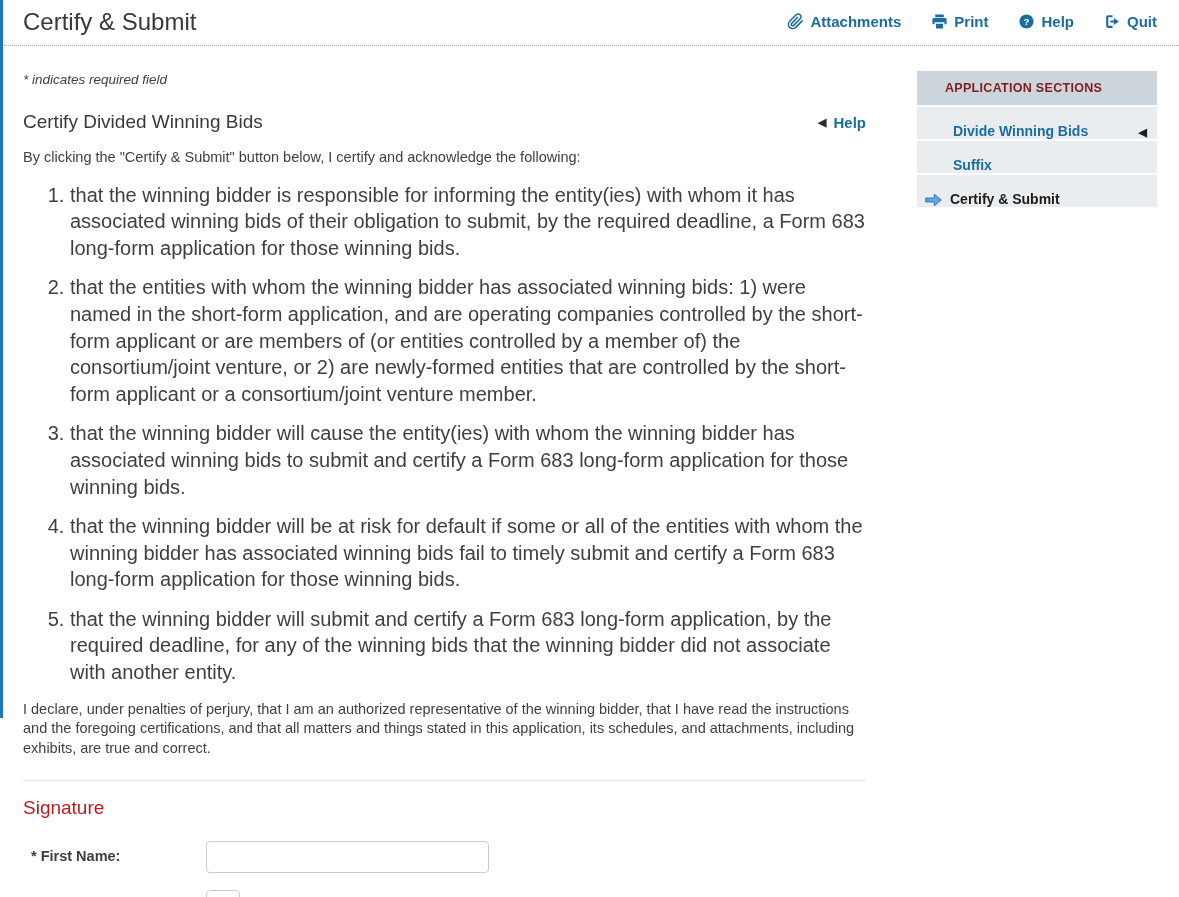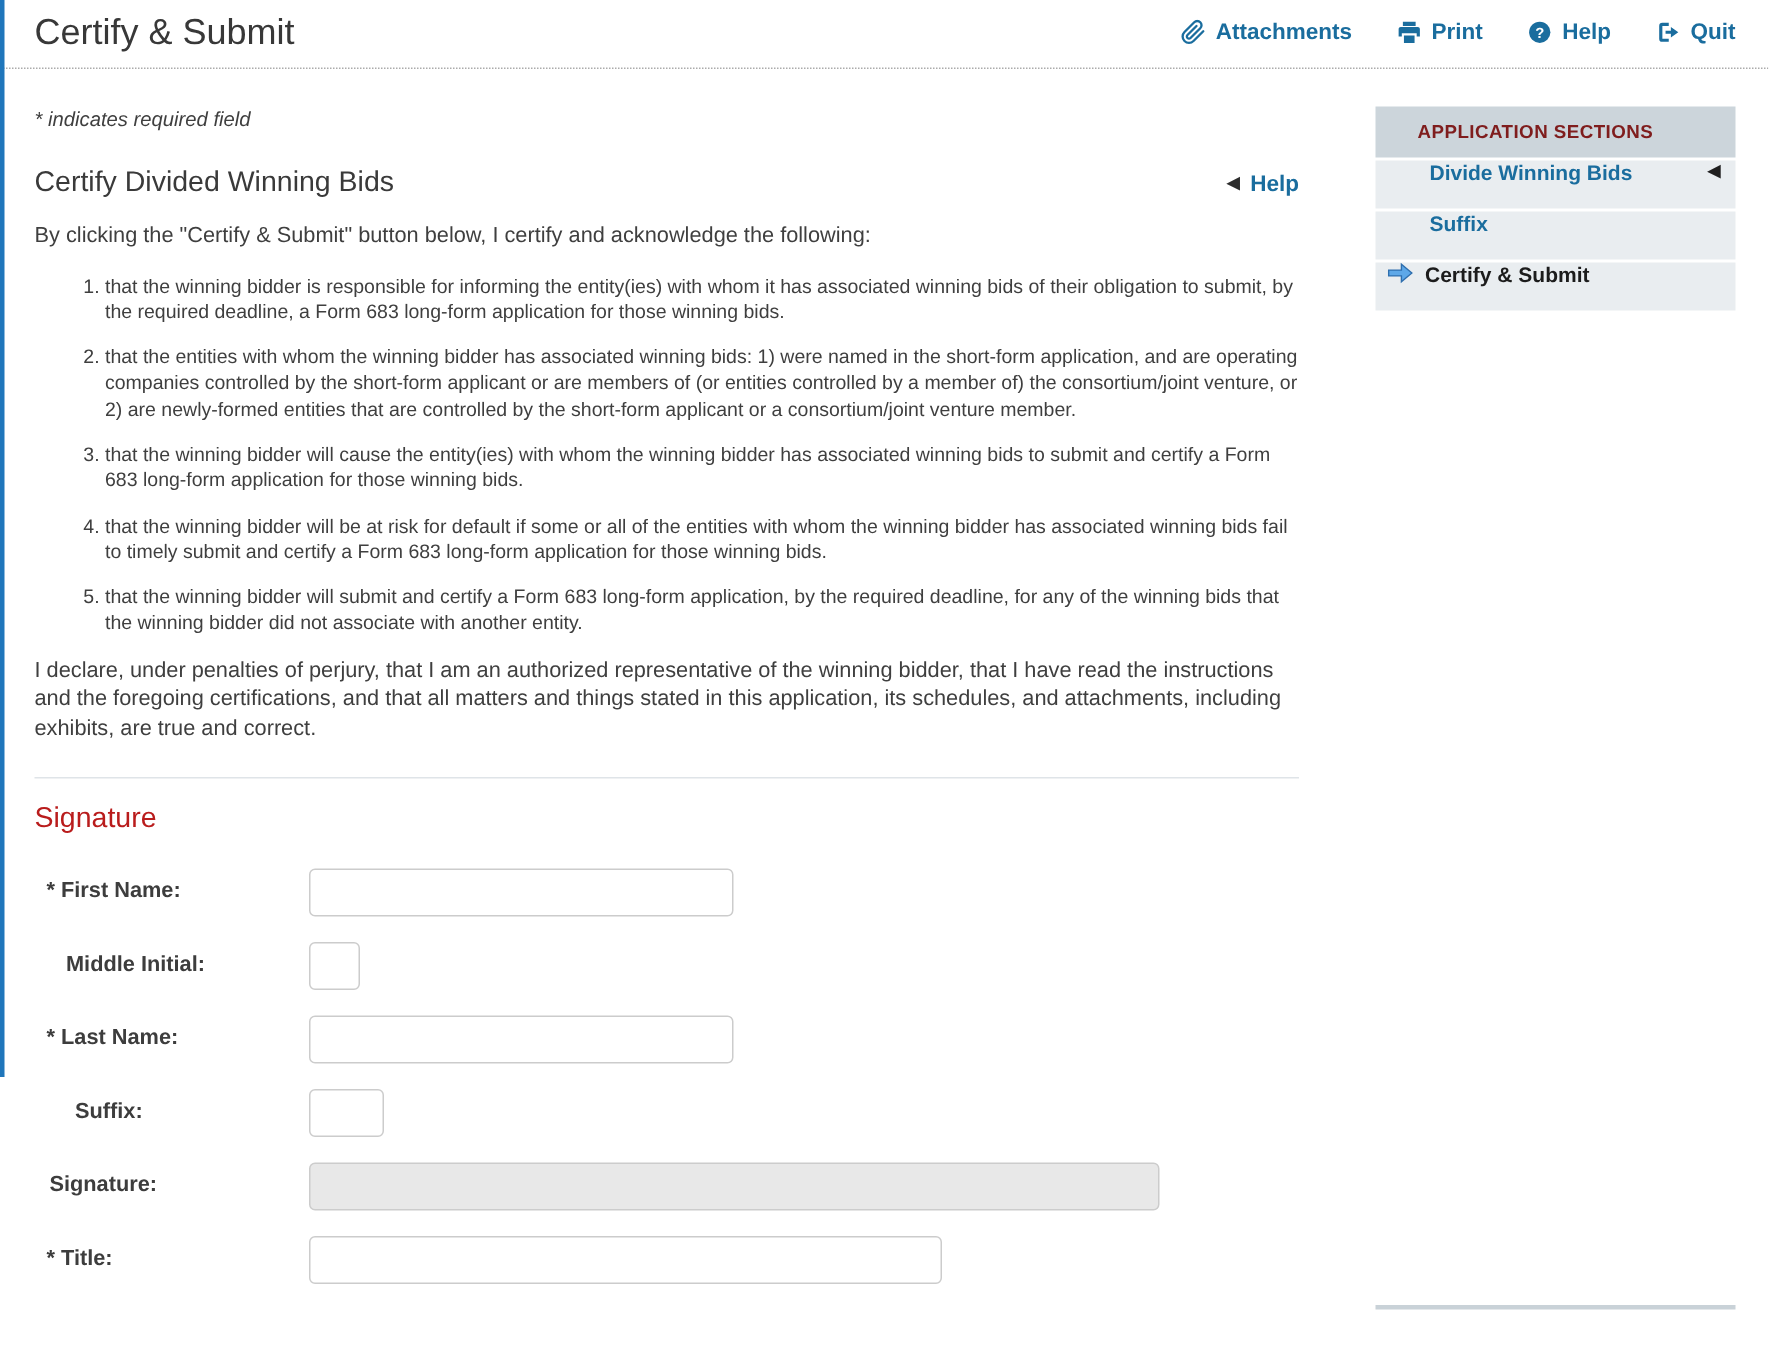--- a/index.html
+++ b/index.html
@@ -26,21 +26,21 @@
 
   .section-heading-row { margin-top: 24px; display: flex; justify-content: space-between;
                          align-items: center; width: 843px; }
   .section-heading { font-size: 19px; font-weight: 400; color: #3a3a3a; }
   .help-link { display: flex; align-items: center; gap: 7px; color: #1a6d9e; font-size: 15px;
                font-weight: 600; cursor: pointer; }
   .tri-left { color: #2d2d2d; font-size: 11px; line-height: 1; }
 
   .intro { margin-top: 15px; font-size: 14.5px; line-height: 1.35; width: 843px; }
   ol.cert-list { margin-top: 14px; padding-left: 47px; width: 843px; }
-  ol.cert-list li { font-size: 13px; line-height: 1.33; margin-bottom: 13px; }
+  ol.cert-list li { font-size: 20px; line-height: 1.33; margin-bottom: 13px; }
   ol.cert-list li:last-child { margin-bottom: 0; }
   .declaration { margin-top: 14px; font-size: 14.5px; line-height: 1.35; width: 843px; }
 
   .rule { border: none; border-top: 1px solid #dfe4e8; width: 843px; margin-top: 22px; }
 
   .sig-heading { margin-top: 16px; font-size: 19px; font-weight: 400; color: #b91c1c; }
 
   .form { margin-top: 22px; }
   .form-row { display: flex; align-items: flex-start; margin-bottom: 17px; gap: 20px; }
   .form-label { width: 163px; padding-left: 8px; padding-top: 7px; font-size: 14.5px;
@@ -55,21 +55,21 @@
   .w-suffix { width: 50px; padding: 0 6px; }
   .w-signature { width: 567px; background: #e8e8e8; }
   .w-title { width: 422px; }
 
   
   .sidebar { width: 240px; margin-top: 25px; margin-right: 22px;
              border-bottom: 3px solid #c9d2d8; }
   .sidebar-header { background: #ccd5db; color: #7f1d1d; font-size: 12.5px; font-weight: 700;
                     letter-spacing: 0.3px; padding: 10px 28px; }
   .sidebar-item { background: #e9edf0; margin-top: 2px; height: 32px; display: flex;
-                  align-items: flex-start; font-size: 14px; cursor: pointer; }
+                  align-items: flex-end; font-size: 14px; cursor: pointer; }
   .sidebar-item.link { padding-left: 36px; padding-right: 10px; color: #1a6d9e; font-weight: 600; }
   .sidebar-item.active { padding-left: 8px; color: #1c1c1c; font-weight: 700; }
   .sidebar-item .marker-right { margin-left: auto; color: #1f1f1f; font-size: 11px; }
   .active-arrow { margin-right: 8px; display: inline-flex; }
 </style>
 </head>
 <body>
 
 <div class="page">
   <div class="left-accent"></div>

